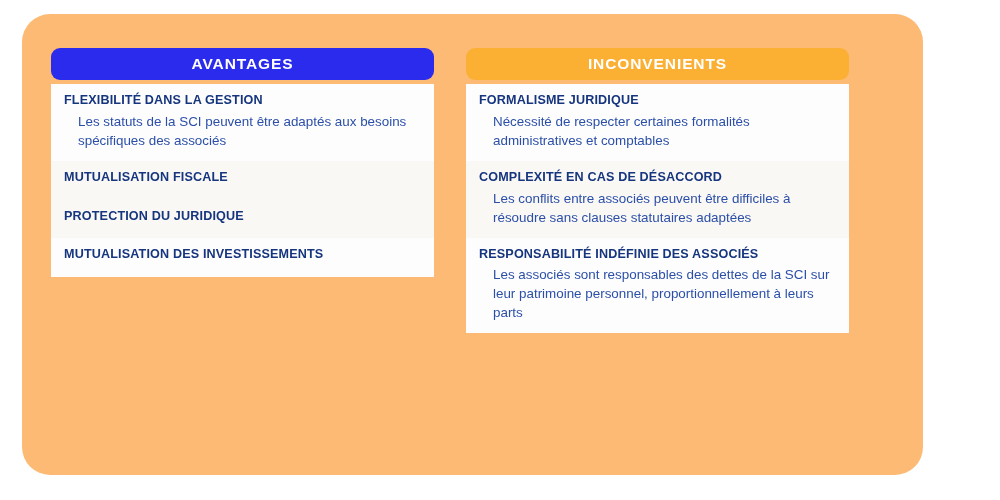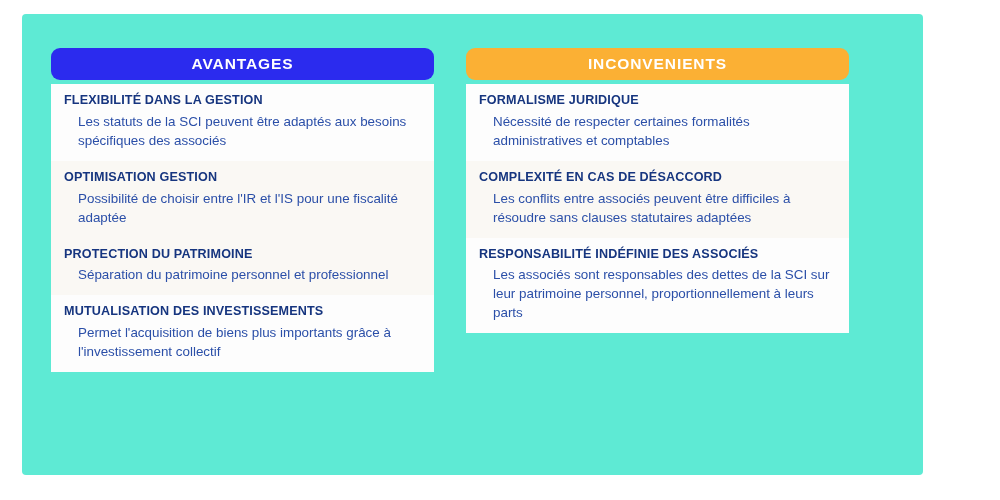--- a/index.html
+++ b/index.html
@@ -21,22 +21,22 @@
     background: #ffffff;
   }
 
   
   .card {
     position: absolute;
     left: 22px;
     top: 14px;
     width: 901px;
     height: 461px;
-    background: #5eead4;
-    border-radius: 4px;
+    background: #fdba74;
+    border-radius: 28px;
     box-sizing: border-box;
   }
 
   
   .columns {
     position: absolute;
     left: 29px;
     top: 34px;
     width: 798px;
     display: flex;
@@ -117,30 +117,27 @@
       <div class="column col-advantages">
         <div class="col-header">
           <span class="col-header-label">AVANTAGES</span>
         </div>
         <div class="items">
           <div class="item even">
             <div class="item-title">FLEXIBILITÉ DANS LA GESTION</div>
             <div class="item-desc">Les statuts de la SCI peuvent être adaptés aux besoins spécifiques des associés</div>
           </div>
           <div class="item odd">
-            <div class="item-title">OPTIMISATION GESTION</div>
-            <div class="item-desc">Possibilité de choisir entre l'IR et l'IS pour une fiscalité adaptée</div>
+            <div class="item-title">MUTUALISATION FISCALE</div>
           </div>
           <div class="item odd">
-            <div class="item-title">PROTECTION DU PATRIMOINE</div>
-            <div class="item-desc">Séparation du patrimoine personnel et professionnel</div>
+            <div class="item-title">PROTECTION DU JURIDIQUE</div>
           </div>
           <div class="item even">
             <div class="item-title">MUTUALISATION DES INVESTISSEMENTS</div>
-            <div class="item-desc">Permet l'acquisition de biens plus importants grâce à l'investissement collectif</div>
           </div>
         </div>
       </div>
 
       <div class="column col-drawbacks">
         <div class="col-header">
           <span class="col-header-label">INCONVENIENTS</span>
         </div>
         <div class="items">
           <div class="item even">

